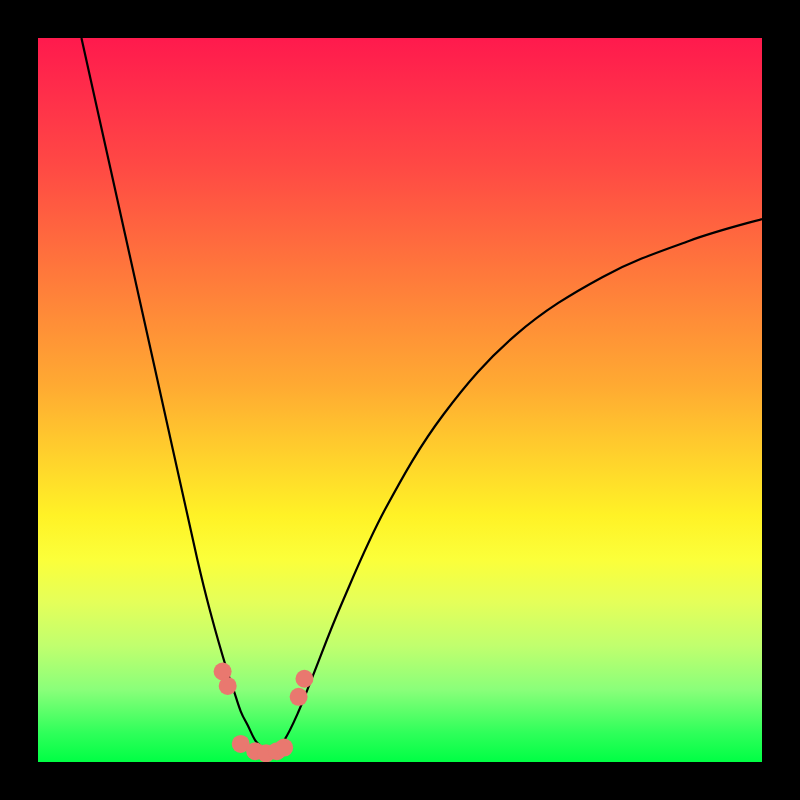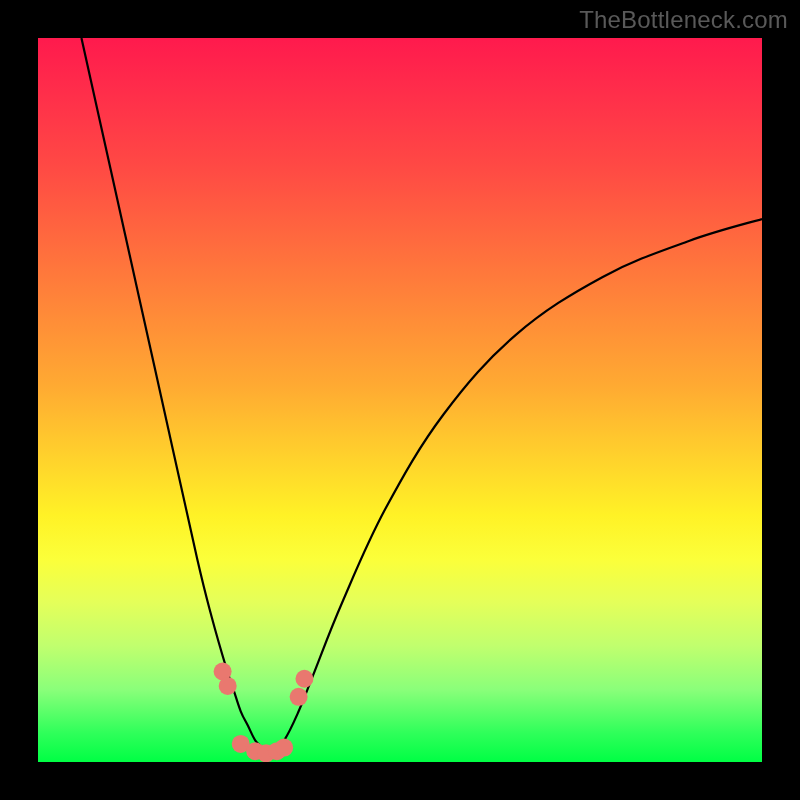--- a/index.html
+++ b/index.html
@@ -66,21 +66,20 @@
     fill: none;
     stroke: #000;
     stroke-width: 2.2;
   }
 </style>
 </head>
 <body>
 
 <div class="frame">
 
-  <div class="watermark">TheBottleneck.com</div>
 
   <div class="plot">
     <svg viewBox="0 0 724 724">
       <g>
         <path class="curve" d="M 43.44 0 C 48.6528 23.457600000000006 61.9744 83.40480000000005 72.4 130.32000000000005 C 82.82560000000001 177.23520000000005 90.93440000000001 213.72480000000002 101.36000000000001 260.64 C 111.78560000000002 307.55519999999996 119.89439999999999 344.0448 130.32 390.96 C 140.7456 437.87519999999995 151.4608 487.3968 159.28 521.28 C 167.0992 555.1632 168.54719999999998 559.652 173.76 579.2 C 178.9728 598.748 184.3304 616.848 188.24 629.88 C 192.14960000000002 642.912 192.8736 643.7808 195.48000000000002 651.6 C 198.08640000000003 659.4192 200.11360000000005 666.804 202.72000000000003 673.3199999999999 C 205.3264 679.8359999999999 207.3536 682.5871999999999 209.95999999999998 687.8 C 212.56639999999996 693.0128 214.59359999999998 698.3704 217.2 702.28 C 219.8064 706.1895999999999 221.8336 706.9136 224.44 709.52 C 227.0464 712.1264 230.3768 715.4568 231.68 716.76"></path>
         <path class="curve" d="M 231.68 716.76 C 234.28640000000001 714.1536 240.94720000000004 710.0992 246.16000000000003 702.28 C 251.3728 694.4608 255.4272 685.0487999999999 260.64 673.3199999999999 C 265.8528 661.5912 267.3008 656.668 275.12 637.12 C 282.9392 617.572 291.048 594.6936000000001 304.08 564.72 C 317.11199999999997 534.7464 329.2752 504.4832 347.52 470.6 C 365.7648 436.71680000000003 381.98240000000004 407.7568 405.44000000000005 376.48 C 428.89760000000007 345.20320000000004 449.16960000000006 321.60080000000005 477.84000000000003 296.84000000000003 C 506.5104 272.0792 533.4432 255.86159999999995 564.72 238.91999999999996 C 595.9968 221.97839999999997 622.9296 213.14560000000003 651.6 202.72000000000003 C 680.2704 192.29440000000002 710.968 184.9096 724 181"></path>
       </g>
       <g>
           <circle cx="184.62" cy="633.5" r="9" class="marker"></circle>
           <circle cx="189.68800000000002" cy="647.98" r="9" class="marker"></circle>

